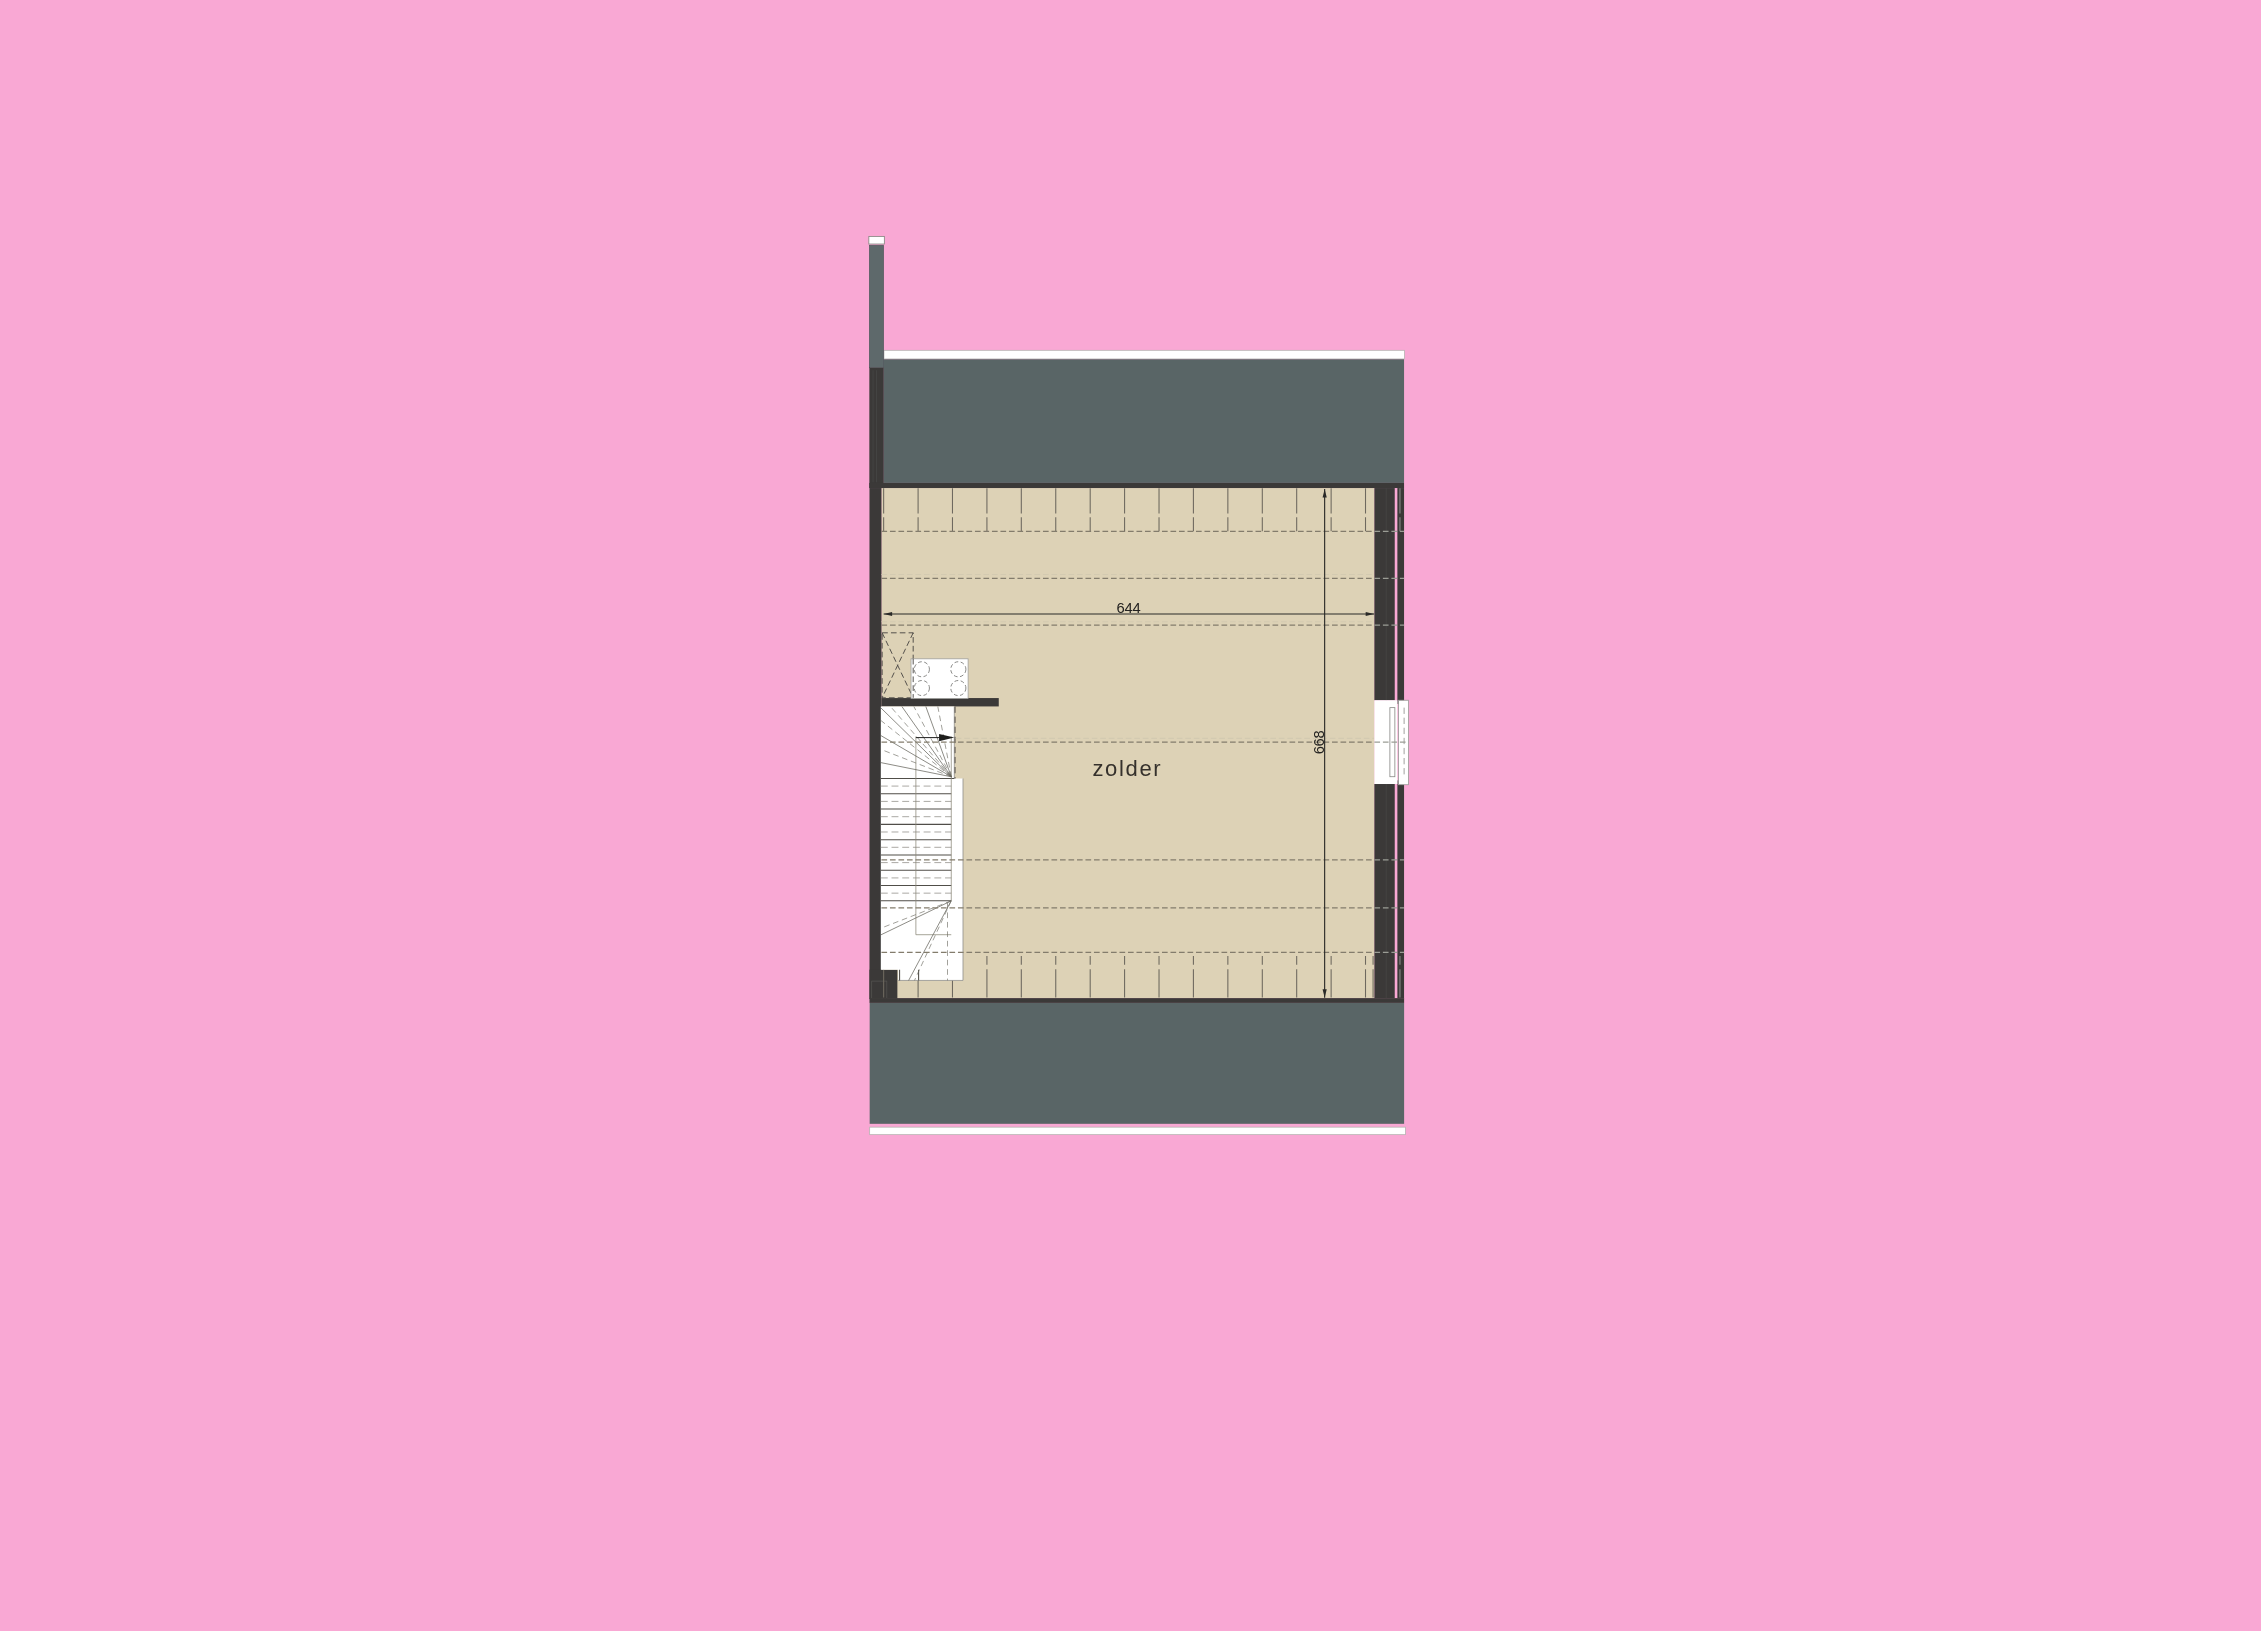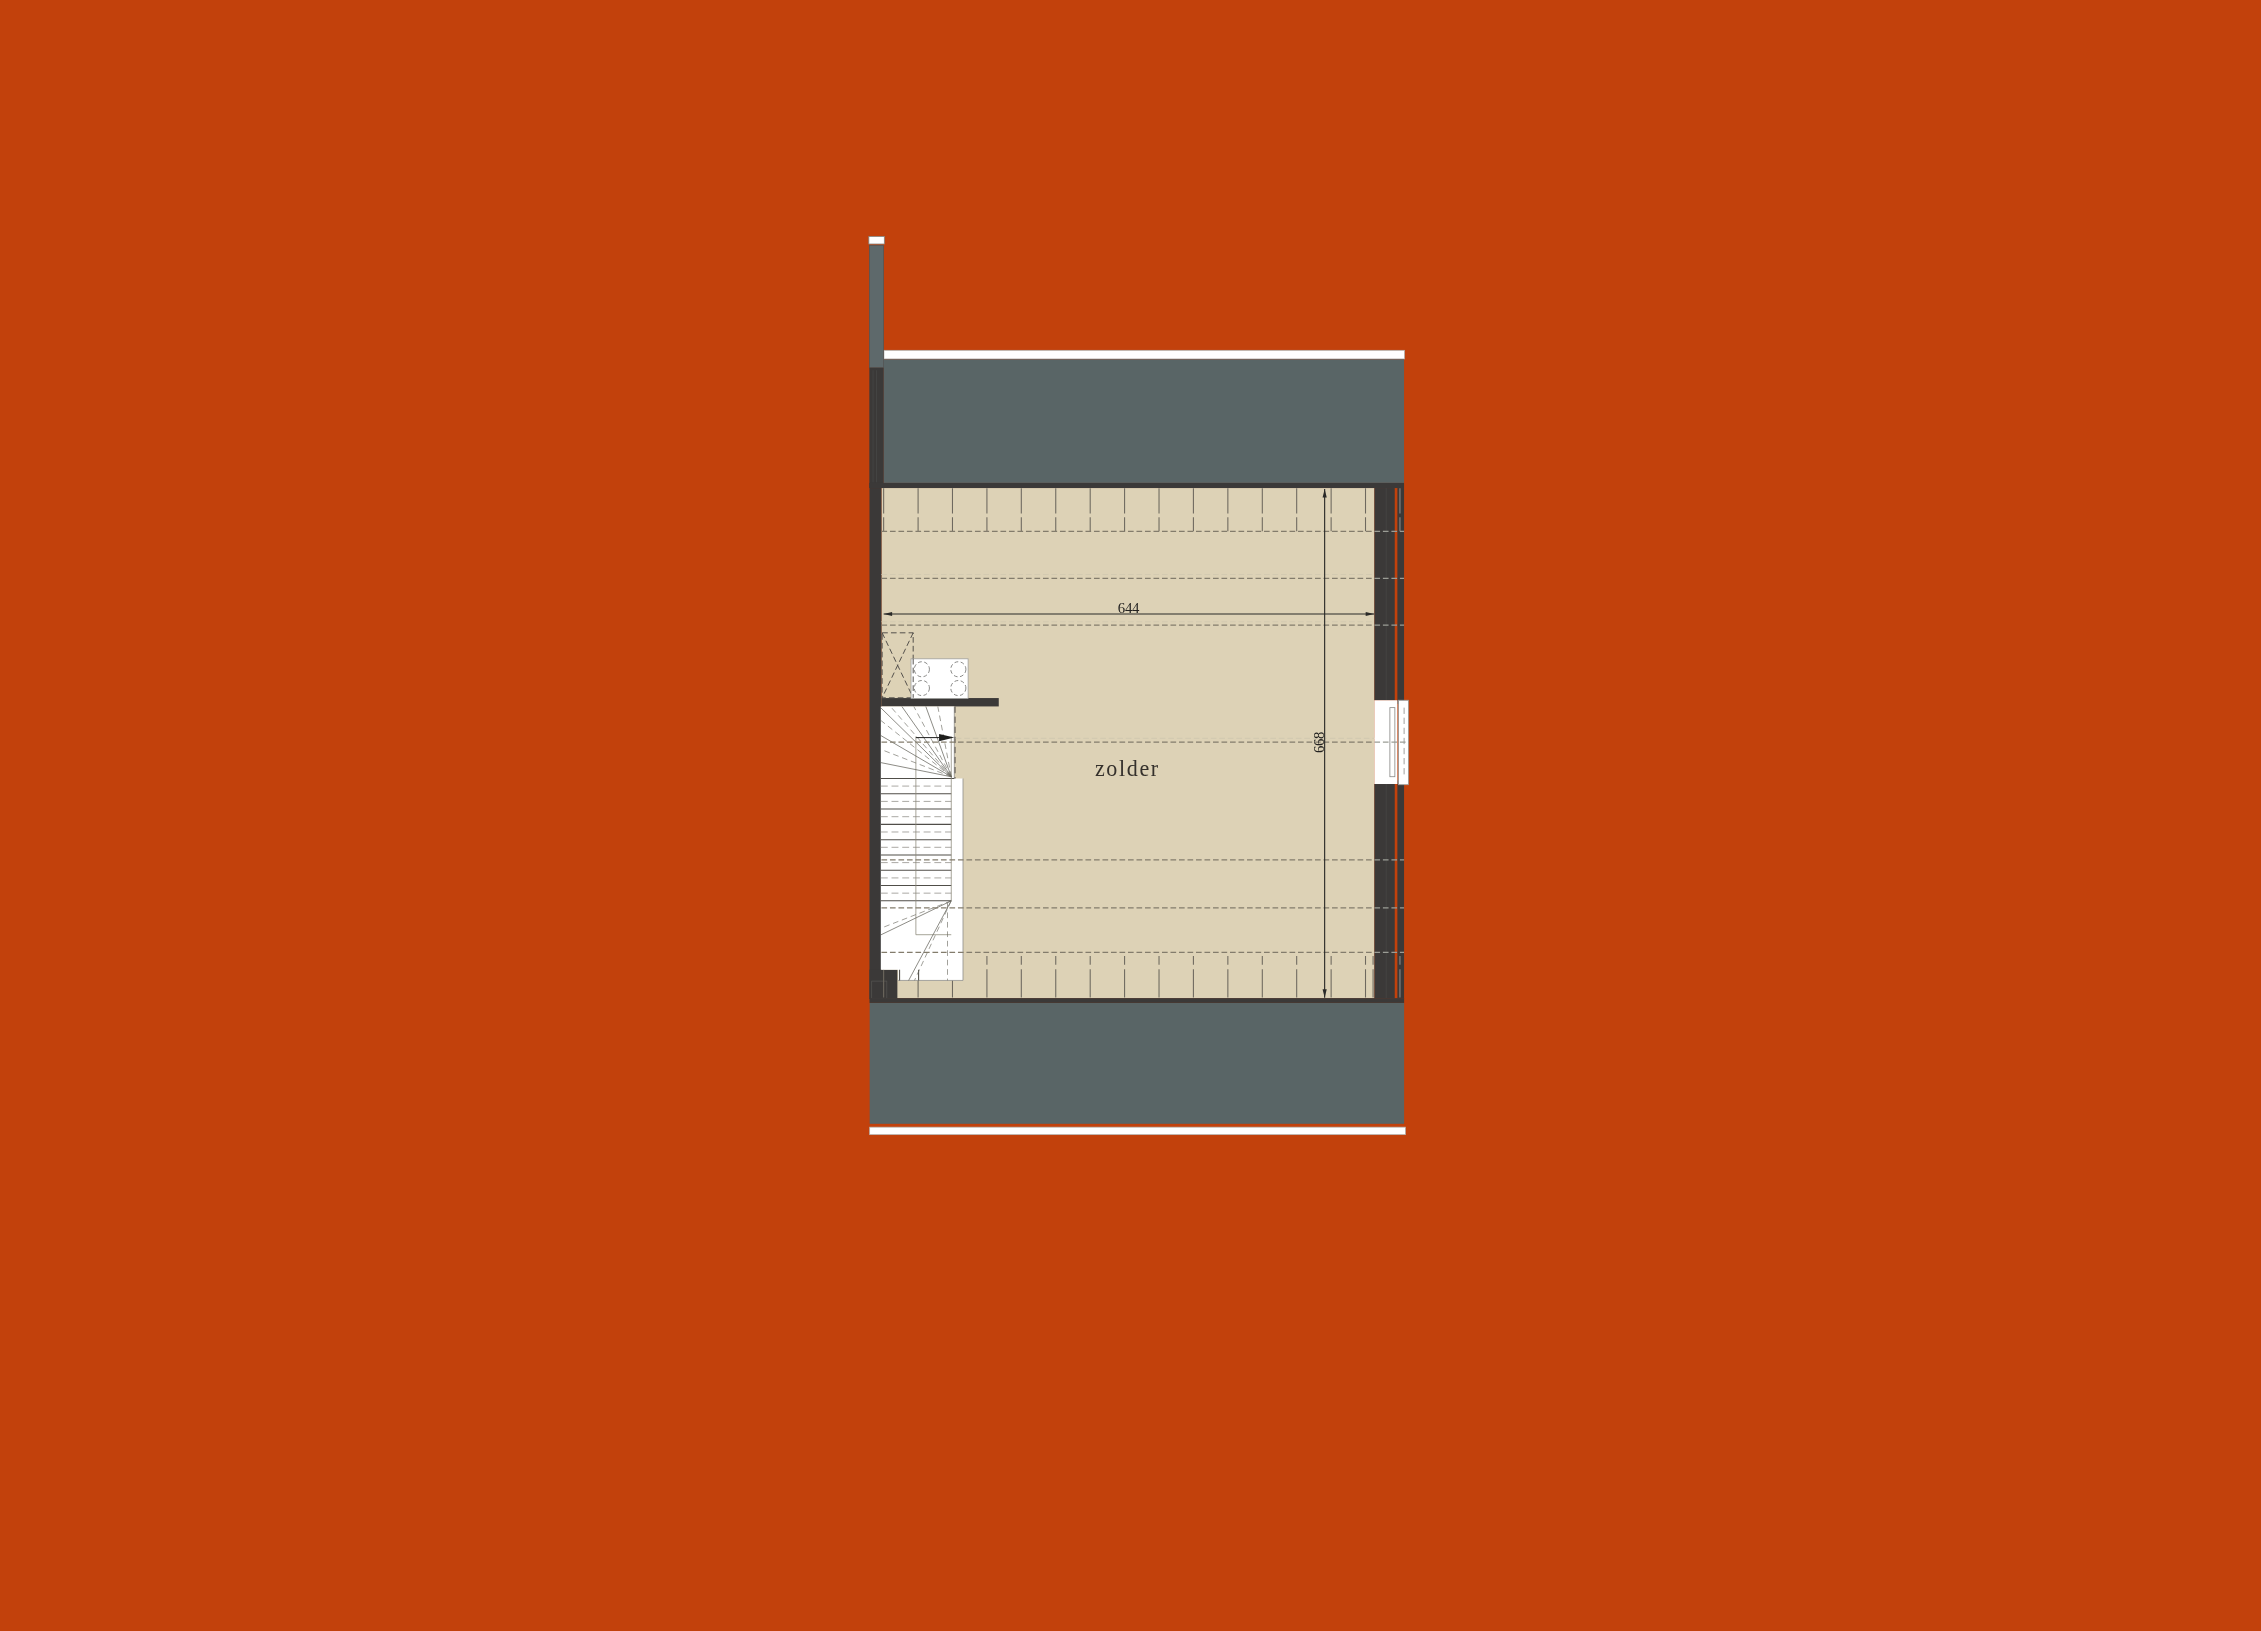--- a/index.html
+++ b/index.html
@@ -1,17 +1,17 @@
 <!DOCTYPE html>
 <html style="font-size:10px"><head>
 <meta charset="utf-8">
 <style>
 html,body{margin:0;padding:0;background:#ffffff;}
-.page{position:relative;width:2261px;height:1631px;background:#c2410c;overflow:hidden;
-font-family:Liberation Serif, serif;}
+.page{position:relative;width:2261px;height:1631px;background:#f9a8d4;overflow:hidden;
+font-family:Liberation Sans, sans-serif;}
 svg{position:absolute;left:0;top:0;}
 </style>
 </head>
 <body>
 <div class="page">
 <svg width="2261" height="1631" viewBox="0 0 3590 2590">
 
 <g>
   <rect x="1399.5" y="775" width="782.8" height="810.2" fill="#ddd2b6"></rect>
 </g>

